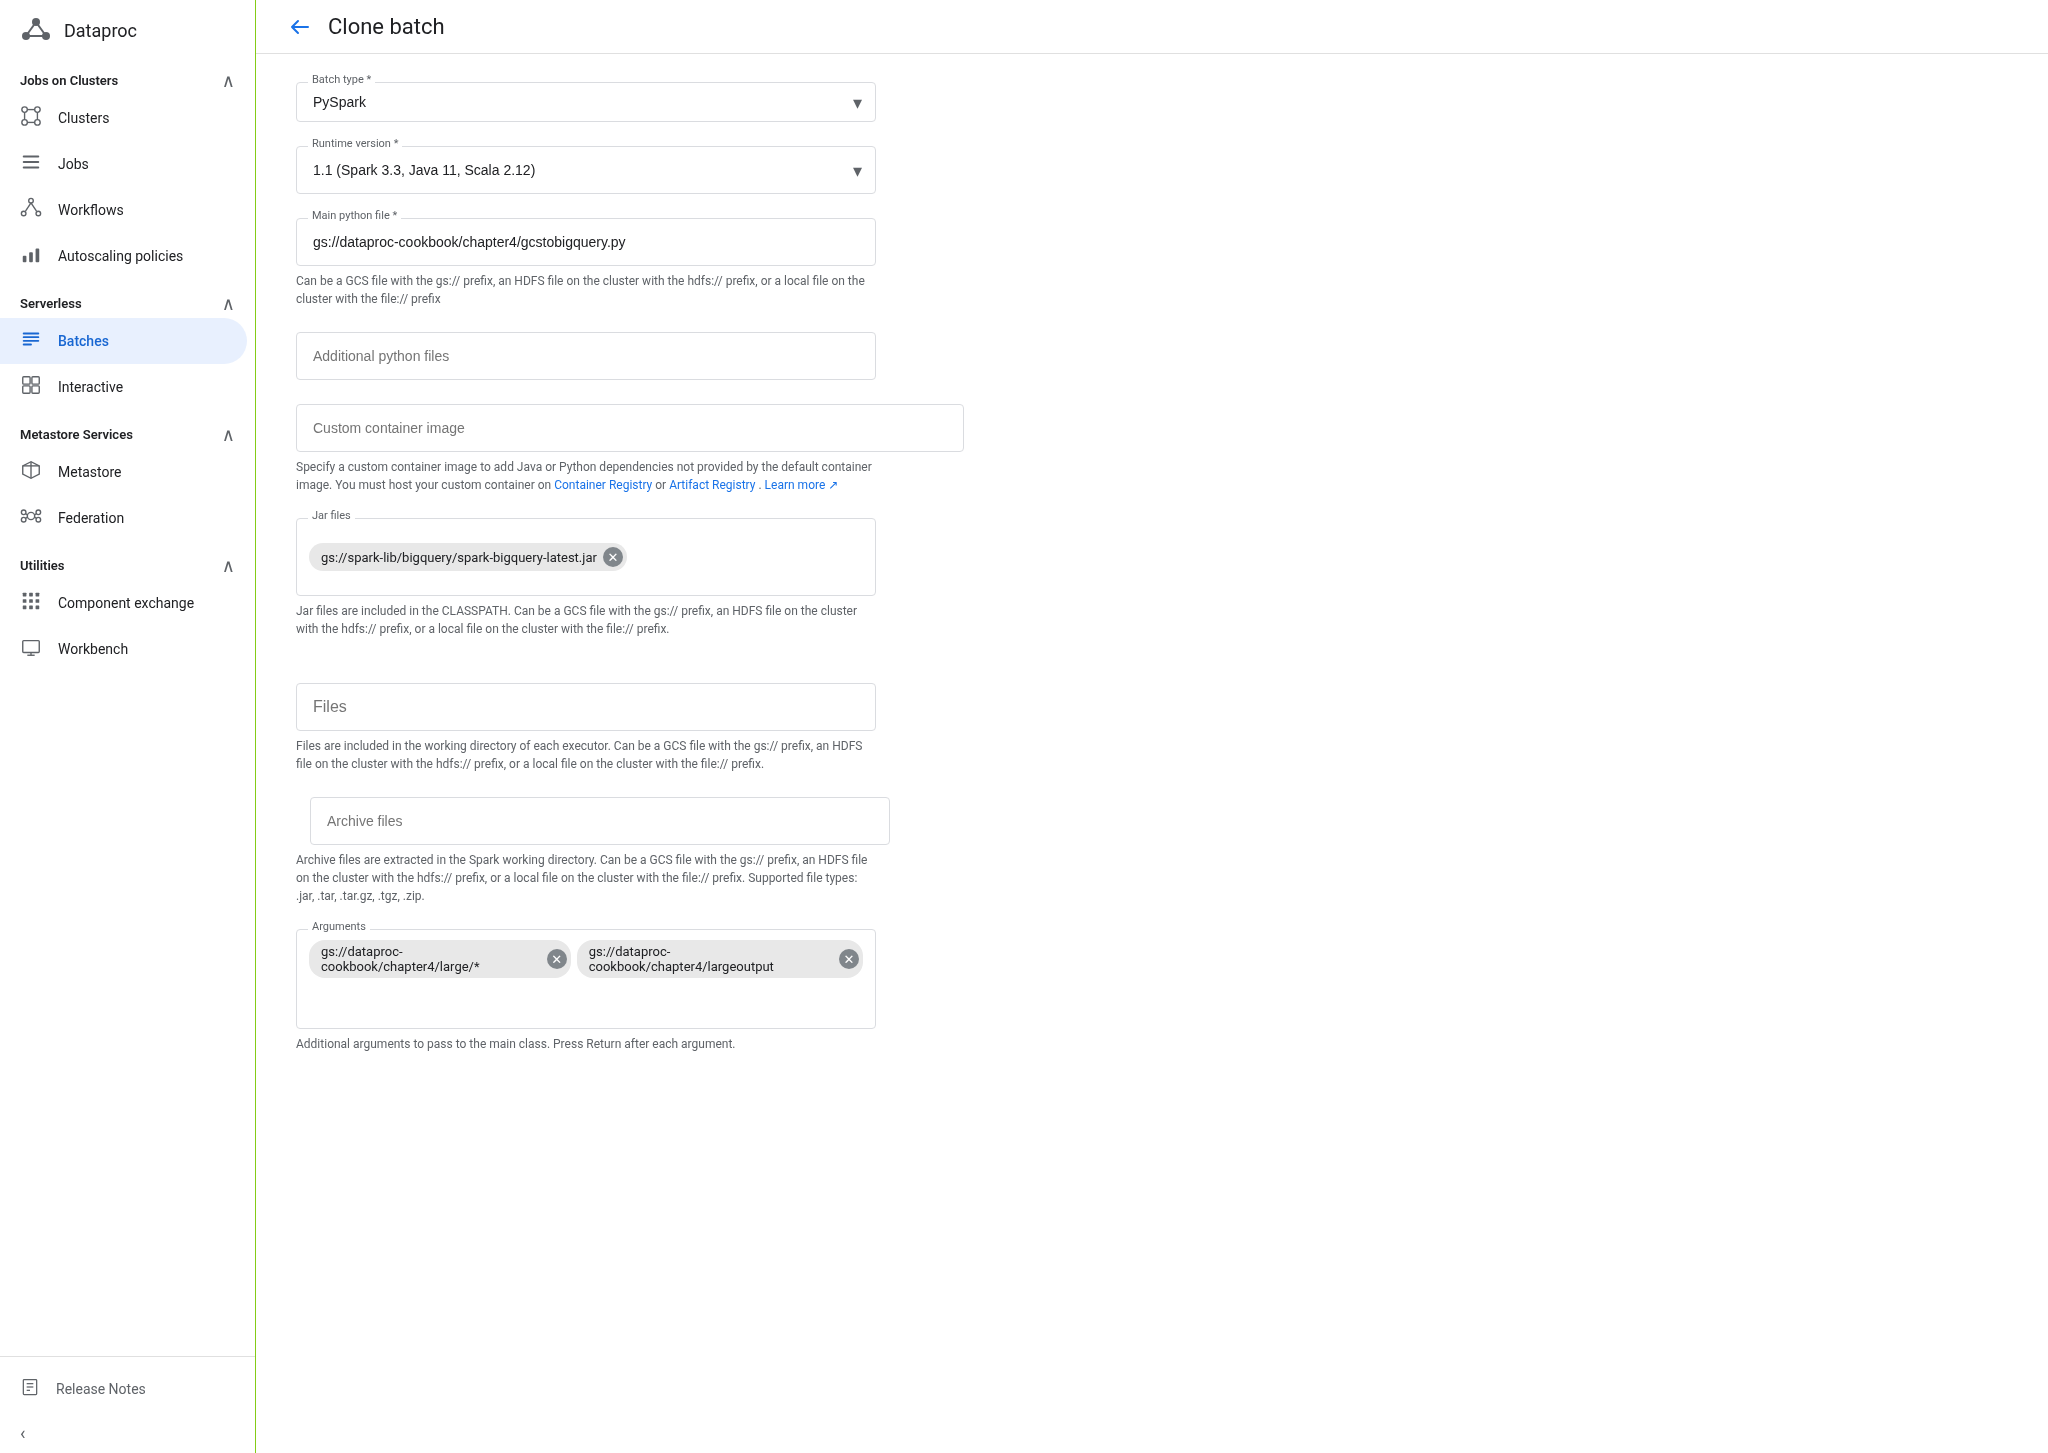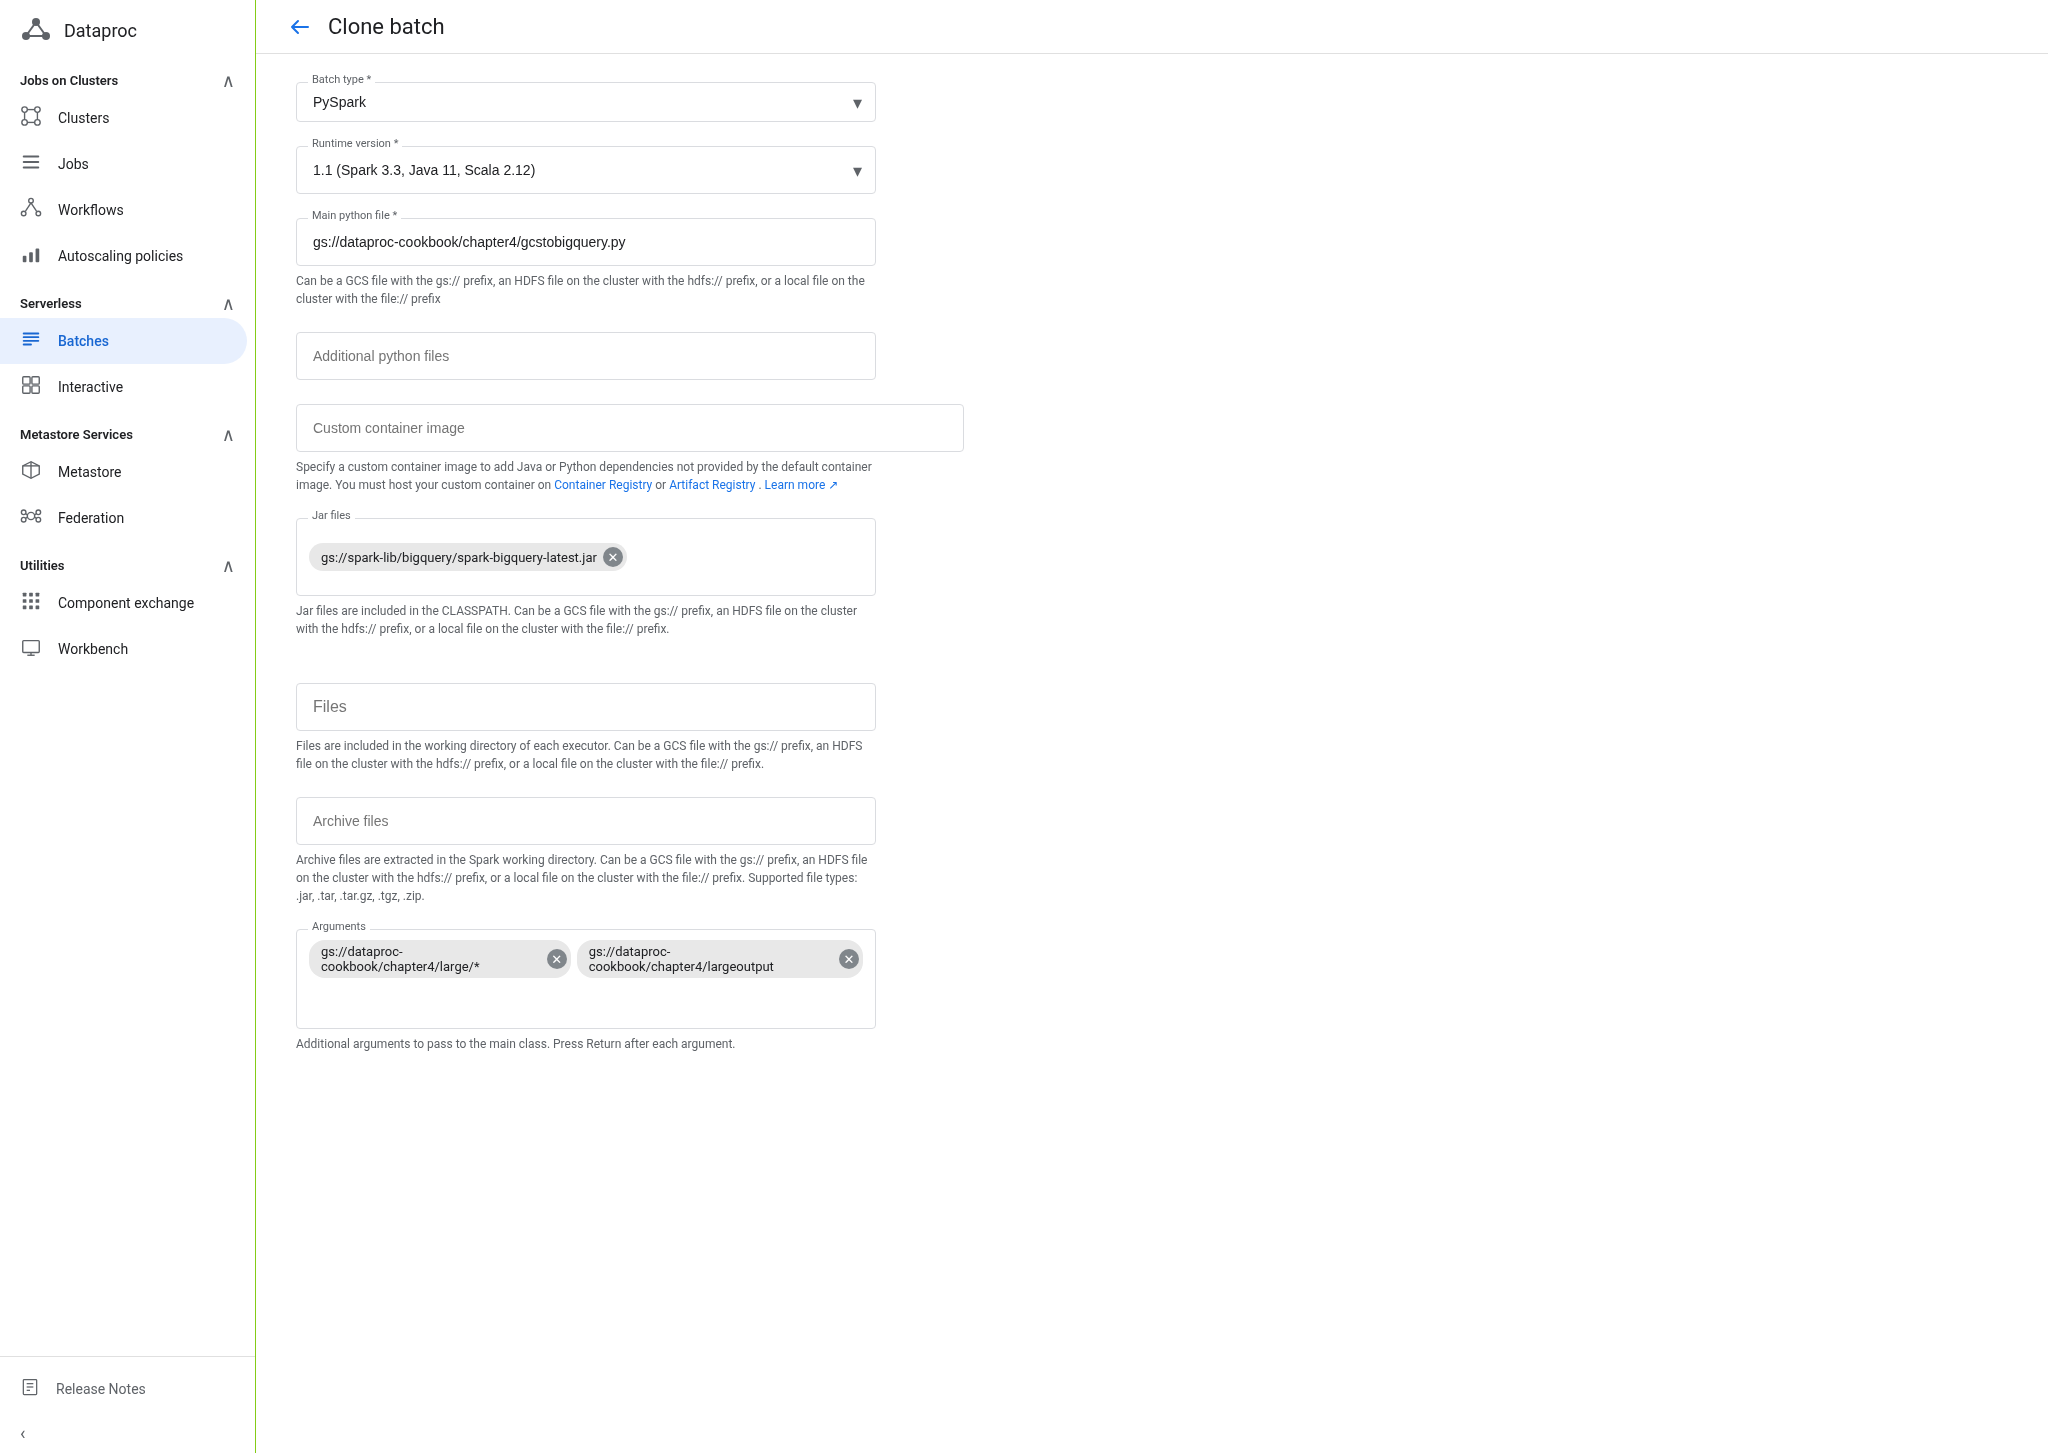--- a/index.html
+++ b/index.html
@@ -275,21 +275,21 @@
     <p style="font-size:12px;color:#5f6368;max-width:580px;line-height:1.5;margin-bottom:24px;">Jar files are included in the CLASSPATH. Can be a GCS file with the gs:// prefix, an HDFS file on the cluster with the hdfs:// prefix, or a local file on the cluster with the file:// prefix.</p>
 
     <div style="margin-bottom:6px;">
       <div style="position:relative;width:580px;">
         <input type="text" style="width: 100%; height: 48px; border: 1px solid rgb(218, 220, 224); border-radius: 4px; padding: 0px 16px; font-size: 16px; color: rgb(128, 134, 139); background: rgb(255, 255, 255); margin-top: 21px;" placeholder="Files">
       </div>
     </div>
     <p style="font-size:12px;color:#5f6368;max-width:580px;line-height:1.5;margin-bottom:24px;">Files are included in the working directory of each executor. Can be a GCS file with the gs:// prefix, an HDFS file on the cluster with the hdfs:// prefix, or a local file on the cluster with the file:// prefix.</p>
 
     <div style="margin-bottom:6px;">
-      <div style="position:relative;width:580px;">
+      <div style="position:relative;width:580px;margin-left:14px;">
         <input type="text" style="width: 100%; height: 48px; border: 1px solid rgb(218, 220, 224); border-radius: 4px; padding: 0px 16px; font-size: 14px; color: rgb(128, 134, 139); background: rgb(255, 255, 255);" placeholder="Archive files">
       </div>
     </div>
     <p style="font-size:12px;color:#5f6368;max-width:580px;line-height:1.5;margin-bottom:24px;">Archive files are extracted in the Spark working directory. Can be a GCS file with the gs:// prefix, an HDFS file on the cluster with the hdfs:// prefix, or a local file on the cluster with the file:// prefix. Supported file types: .jar, .tar, .tar.gz, .tgz, .zip.</p>
 
     <div style="margin-bottom:6px;">
       <div style="position:relative;width:580px;">
         <label style="position:absolute;top:-9px;left:12px;font-size:11px;color:#5f6368;background:#fff;padding:0 4px;z-index:1;">Arguments</label>
         <div style="width:100%;min-height:100px;border:1px solid #dadce0;border-radius:4px;padding:10px 12px;display:flex;gap:6px;align-items:flex-start;background:#fff;cursor:text;">
           <span style="display:flex;align-items:center;background:#e8e8e8;border-radius:16px;padding:4px 4px 4px 12px;font-size:13px;color:#202124;">

